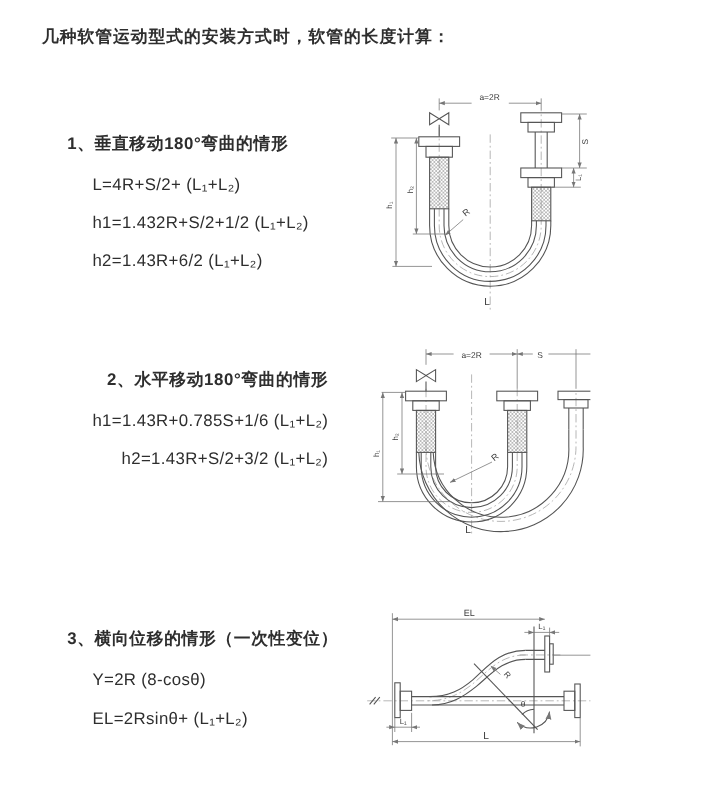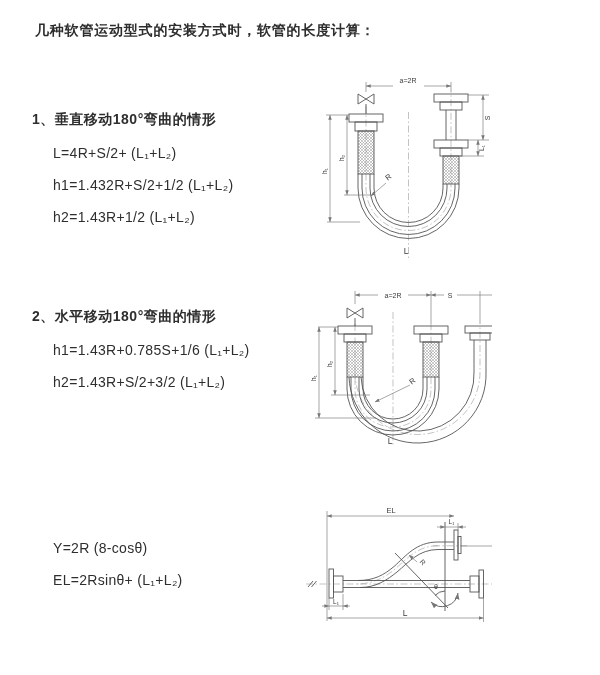--- a/index.html
+++ b/index.html
@@ -1,22 +1,22 @@
 <!DOCTYPE html>
 <html><head>
 <meta charset="utf-8">
 <style>
   html,body{margin:0;padding:0;background:#fff;}
   .page{position:relative;width:492px;height:675px;background:#ffffff;overflow:hidden;
         font-family:"Liberation Sans",sans-serif;color:#2e2e2e;}
   .title{position:absolute;left:35px;top:22px;font-size:14px;font-weight:bold;letter-spacing:.8px;}
-  .section{position:absolute;left:32px;}
+  .section{position:absolute;left:56px;}
   .sec-heading{font-size:14px;font-weight:bold;letter-spacing:.5px;margin:0 0 13px 0;}
   .formula{font-size:14px;letter-spacing:.3px;margin:16px 0 12px 21px;line-height:16px;}
-  #sec1{top:111px;} #sec2{top:308px;} #sec3{top:524px;}
+  #sec1{top:111px;} #sec2{top:308px;text-align:right;} #sec3{top:524px;}
   svg.diag{position:absolute;}
   #d1{left:308px;top:66px;} #d2{left:298px;top:282px;} #d3{left:298px;top:498px;}
   .obj{stroke:#555;fill:none;stroke-width:.9;}
   .dim{stroke:#777;fill:none;stroke-width:.65;}
   .cl{stroke:#9a9a9a;fill:none;stroke-width:.6;stroke-dasharray:7 2.5 1.5 2.5;}
   .hatched{fill:url(#hatch);}
   svg text{fill:#3a3a3a;font-family:"Liberation Sans",sans-serif;font-size:7px;
            text-anchor:middle;stroke:none;}
   svg text.big{font-size:8.5px;} svg text.mid{font-size:7.5px;} svg text.small{font-size:6.5px;}
 </style>
@@ -24,30 +24,31 @@
 <body>
 
 <div class="page">
 
   <div class="title">几种软管运动型式的安装方式时，软管的长度计算：</div>
 
   <div class="section" id="sec1">
     <div class="sec-heading">1、垂直移动180°弯曲的情形</div>
     <div class="formula">L=4R+S/2+ (L₁+L₂)</div>
     <div class="formula">h1=1.432R+S/2+1/2 (L₁+L₂)</div>
-    <div class="formula">h2=1.43R+1/2 (L₁+L₂)</div>
+    <div class="formula">h2=1.43R+6/2 (L₁+L₂)</div>
   </div>
 
   <div class="section" id="sec2">
     <div class="sec-heading">2、水平移动180°弯曲的情形</div>
     <div class="formula">h1=1.43R+0.785S+1/6 (L₁+L₂)</div>
     <div class="formula">h2=1.43R+S/2+3/2 (L₁+L₂)</div>
   </div>
 
   <div class="section" id="sec3">
+    <div class="sec-heading">3、横向位移的情形（一次性变位）</div>
     <div class="formula">Y=2R (8-cosθ)</div>
     <div class="formula">EL=2Rsinθ+ (L₁+L₂)</div>
   </div>
 
   <svg class="diag" id="d1" width="290" height="195" viewBox="0 0 290 195">
     <defs>
       <marker id="arr" viewBox="0 0 10 10" refX="9" refY="5" markerWidth="8" markerHeight="8" orient="auto-start-reverse">
         <path d="M0,1.6 L9,5 L0,8.4 Z" fill="#777" stroke="none"></path>
       </marker>
       <pattern id="hatch" width="3" height="3" patternUnits="userSpaceOnUse">

